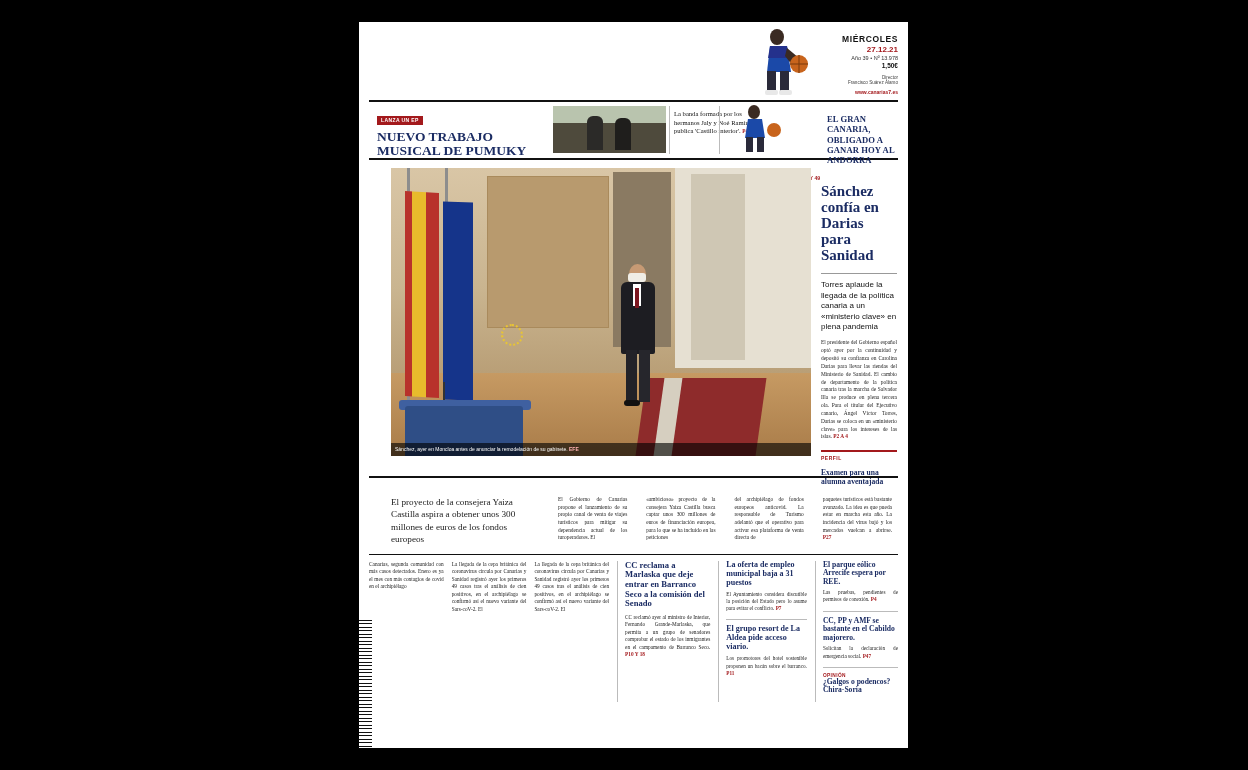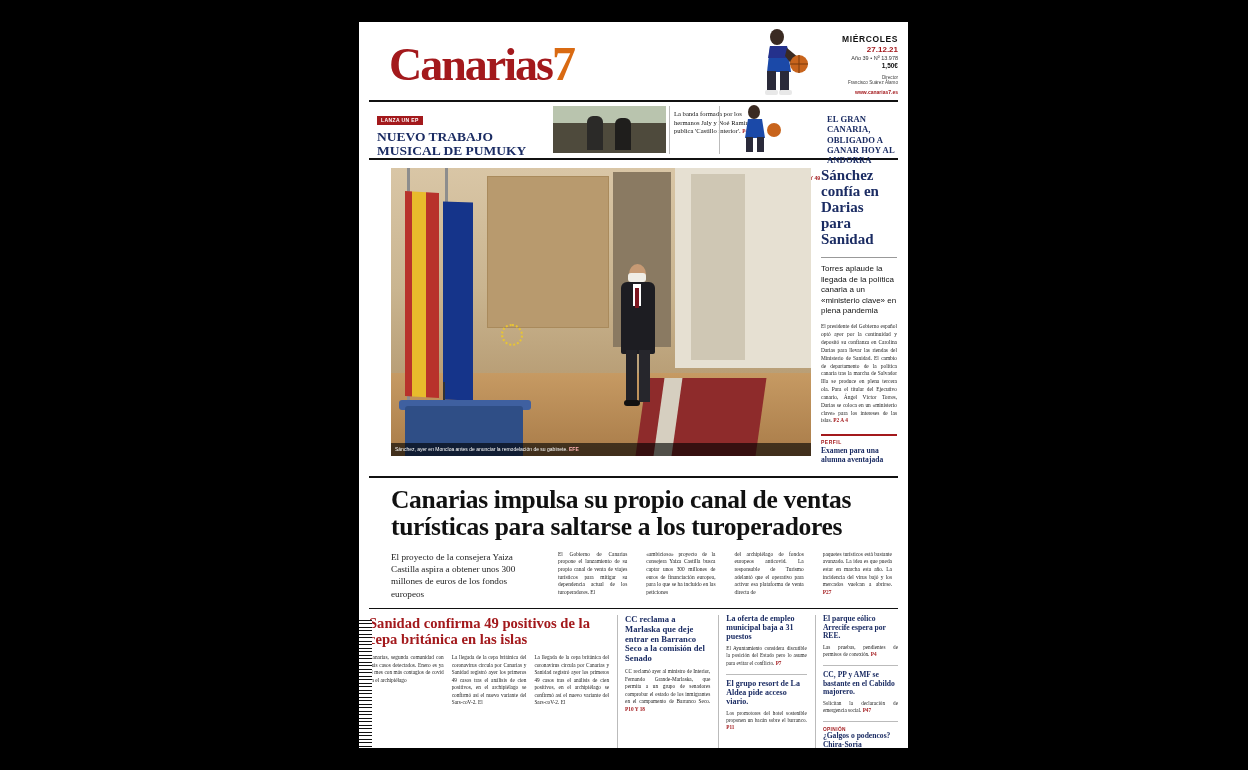--- a/index.html
+++ b/index.html
@@ -62,28 +62,28 @@
   .p-tie{position:absolute;left:18px;top:24px;width:4px;height:20px;background:#7b1620;}
   .p-legL{position:absolute;left:9px;top:86px;width:11px;height:52px;background:#222228;}
   .p-legR{position:absolute;left:22px;top:86px;width:11px;height:52px;background:#26262c;}
   .p-shoe{position:absolute;left:7px;top:136px;width:16px;height:6px;background:#111;border-radius:3px;}
   .lectern{position:absolute;left:14px;top:238px;width:118px;height:50px;background:#2f4e86;border-radius:3px 3px 0 0;}
   .lectern-top{position:absolute;left:8px;top:232px;width:132px;height:10px;background:#3f60a0;border-radius:3px;}
   .mic{position:absolute;left:52px;top:214px;width:2px;height:26px;background:#333;}
   .photo-cap{position:absolute;left:0;bottom:0;width:100%;background:rgba(0,0,0,.62);color:#fff;font-size:5px;line-height:1.5;padding:3px 4px;box-sizing:border-box;}
   .photo-cap .src{color:#ffb3b3;font-weight:bold;}
 
-  .sidecol{position:absolute;left:452px;top:0;width:76px;}
+  .sidecol{position:absolute;left:452px;top:16px;width:76px;}
   .side-title{font-family:"Liberation Serif",serif;font-weight:bold;font-size:15px;line-height:1.06;color:#1b2c63;}
   .side-sub{font-family:Liberation Sans, sans-serif;font-size:8px;line-height:1.3;color:#111;margin-top:10px;border-top:1px solid #999;padding-top:6px;}
   .side-body{font-family:"Liberation Serif",serif;font-size:5.4px;line-height:1.45;color:#222;margin-top:7px;text-align:justify;}
   .side-body .pg{color:#a3191c;font-weight:bold;}
   .perfil{margin-top:9px;border-top:2px solid #a3191c;padding-top:3px;}
   .perfil-lbl{font-size:5px;font-weight:bold;color:#a3191c;letter-spacing:.5px;}
-  .perfil-txt{font-family:"Liberation Serif",serif;font-weight:bold;font-size:7.6px;line-height:1.15;color:#1b2c63;margin-top:2px;}
+  .perfil-txt{font-family:"Liberation Serif",serif;font-weight:bold;font-size:7.6px;line-height:1.15;color:#1b2c63;margin-top:8px;}
 
   
   .lead{margin:10px 10px 0 10px;border-top:2px solid #111;padding-top:8px;}
   .lead h1{font-family:"Liberation Serif",serif;font-weight:bold;font-size:25.5px;line-height:1.07;color:#111;margin:0 18px 0 22px;letter-spacing:-.3px;}
   .lead-cols{display:flex;margin:10px 6px 0 22px;gap:19px;}
   .lead-sub{width:148px;font-family:"Liberation Serif",serif;font-size:9.2px;line-height:1.35;color:#222;}
   .lead-col{flex:1;font-family:"Liberation Serif",serif;font-size:5.4px;line-height:1.42;color:#222;text-align:justify;}
   .lead-col .pg{color:#a3191c;font-weight:bold;}
 
   
@@ -110,23 +110,20 @@
   .op-lbl{font-size:4.8px;font-weight:bold;color:#a3191c;letter-spacing:.4px;}
   .barcode{position:absolute;left:0px;top:598px;width:13px;height:128px;background:repeating-linear-gradient(180deg,#111 0 1px,#fff 1px 3px,#111 3px 4px,#fff 4px 7px);}
 </style>
 </head>
 <body>
 
 <div id="page">
   <div id="paper">
 
     <div class="masthead">
-      <div class="logo">
-        <span>Canarias</span><span class="seven">7</span>
-      </div>
       <svg class="baller" viewBox="0 0 78 74">
         <ellipse cx="40" cy="9" rx="7" ry="8" fill="#3a2a22"></ellipse>
         <path d="M33 18 L50 18 L54 44 L30 44 Z" fill="#1b49a8"></path>
         <path d="M33 18 L50 18 L52 30 L31 30 Z" fill="#24318c"></path>
         <rect x="30" y="43" width="9" height="20" fill="#2a2a3a"></rect>
         <rect x="43" y="43" width="9" height="20" fill="#2a2a3a"></rect>
         <rect x="28" y="62" width="13" height="5" rx="2" fill="#e8e8e8"></rect>
         <rect x="42" y="62" width="13" height="5" rx="2" fill="#e8e8e8"></rect>
         <path d="M50 20 L62 30 L56 38 L48 28 Z" fill="#3a2a22"></path>
         <circle cx="62" cy="36" r="9" fill="#c8641c"></circle>
@@ -216,38 +213,36 @@
           <span class="pg">P2 A 4</span>
         </div>
         <div class="perfil">
           <div class="perfil-lbl">PERFIL</div>
           <div class="perfil-txt">Examen para una alumna aventajada</div>
         </div>
       </div>
     </div>
 
     <div class="lead">
-      <h1>Canarias impulsa su propio canal de ventas turísticas para saltarse a los turoperadores</h1>
       <div class="lead-cols">
         <div class="lead-sub">El proyecto de la consejera Yaiza Castilla aspira a obtener unos 300 millones de euros de los fondos europeos</div>
         <div class="lead-col">El Gobierno de Canarias propone el lanzamiento de su propio canal de venta de viajes turísticos para mitigar su dependencia actual de los turoperadores. El</div>
         <div class="lead-col">«ambicioso» proyecto de la consejera Yaiza Castilla busca captar unos 300 millones de euros de financiación europea, para lo que se ha incluido en las peticiones</div>
         <div class="lead-col">del archipiélago de fondos europeos anticovid.
 
 La responsable de Turismo adelantó que el operativo para activar esa plataforma de venta directa de</div>
         <div class="lead-col">
           <span>paquetes turísticos está bastante avanzado. La idea es que pueda estar en marcha esta año. La incidencia del virus bajó y los mercados vuelcan a abrirse.</span>
           <span class="pg">P27</span>
         </div>
       </div>
     </div>
 
     <div class="bottom">
       <div class="bl">
-        <h2>Sanidad confirma 49 positivos de la cepa británica en las islas</h2>
         <div class="bl-cols">
           <div class="bl-col">Canarias, segunda comunidad con más casos detectados. Enero es ya el mes con más contagios de covid en el archipiélago</div>
           <div class="bl-col">La llegada de la cepa británica del coronavirus circula por Canarias y Sanidad registró ayer los primeros 49 casos tras el análisis de cien positivos, en el archipiélago se confirmó así el nuevo variante del Sars-coV-2. El</div>
           <div class="bl-col">La llegada de la cepa británica del coronavirus circula por Canarias y Sanidad registró ayer los primeros 49 casos tras el análisis de cien positivos, en el archipiélago se confirmó así el nuevo variante del Sars-coV-2. El</div>
         </div>
       </div>
 
       <div class="bm">
         <h3>CC reclama a Marlaska que deje entrar en Barranco Seco a la comisión del Senado</h3>
         <p>

